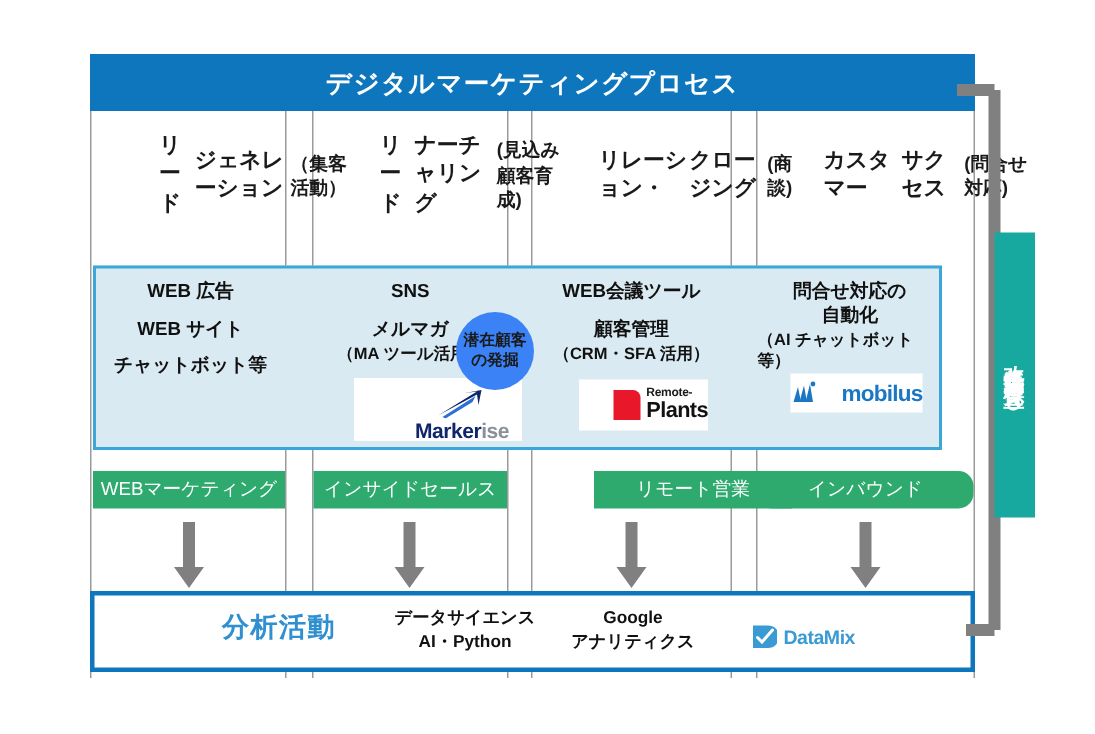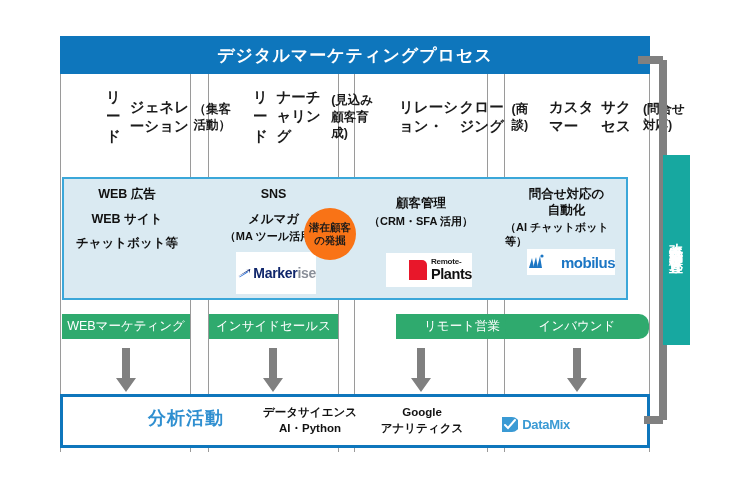--- a/index.html
+++ b/index.html
@@ -42,30 +42,30 @@
     display:flex;flex-direction:column;align-items:center;
     color:#111;padding-top:10px;box-sizing:border-box;
   }
   .band-cell .t1{font-size:12.5px;font-weight:bold;line-height:1.25;}
   .band-cell .t2{font-size:12.5px;font-weight:bold;line-height:1.25;margin-top:9px;}
   .band-cell .t3{font-size:11px;font-weight:bold;line-height:1.25;margin-top:3px;}
 
   
   .bubble{
     position:absolute;left:304px;top:208px;width:52px;height:52px;border-radius:50%;
-    background:#f97316;display:flex;flex-direction:column;
+    background:#3b82f6;display:flex;flex-direction:column;
     align-items:center;justify-content:center;text-align:center;
     font-size:10.5px;font-weight:bold;color:#1a1a1a;line-height:1.25;z-index:6;
   }
 
   
   .logo{background:#ffffff;display:flex;align-items:center;justify-content:flex-end;}
   .logo-markerise{
     position:absolute;left:236px;top:252px;width:80px;height:42px;
-    flex-direction:row;z-index:5;
+    flex-direction:column;z-index:5;padding-left:32px;
   }
   .mk-row{display:flex;align-items:baseline;line-height:1;}
   .mk-a{font-size:14px;font-weight:bold;color:#10266b;letter-spacing:-.3px;}
   .mk-b{font-size:14px;font-weight:bold;color:#8a8f99;letter-spacing:-.3px;}
   .mk-swoosh{width:40px;height:20px;margin-bottom:1px;}
 
   .logo-remote{
     position:absolute;left:386px;top:253px;width:86px;height:34px;z-index:5;
     gap:4px;
   }
@@ -166,20 +166,21 @@
     <span class="t1">WEB 広告</span>
     <span class="t2">WEB サイト</span>
     <span class="t2">チャットボット等</span>
   </div>
   <div class="band-cell" style="left:209px;width:129px;">
     <span class="t1">SNS</span>
     <span class="t2">メルマガ</span>
     <span class="t3">（MA ツール活用）</span>
   </div>
   <div class="band-cell" style="left:355px;width:132px;">
+    <span class="t1">WEB会議ツール</span>
     <span class="t2">顧客管理</span>
     <span class="t3">（CRM・SFA 活用）</span>
   </div>
   <div class="band-cell" style="left:505px;width:123px;">
     <span class="t1">問合せ対応の</span>
     <span class="t1">自動化</span>
     <span class="t3">（AI チャットボット等）</span>
   </div>
 
   <div class="bubble">

